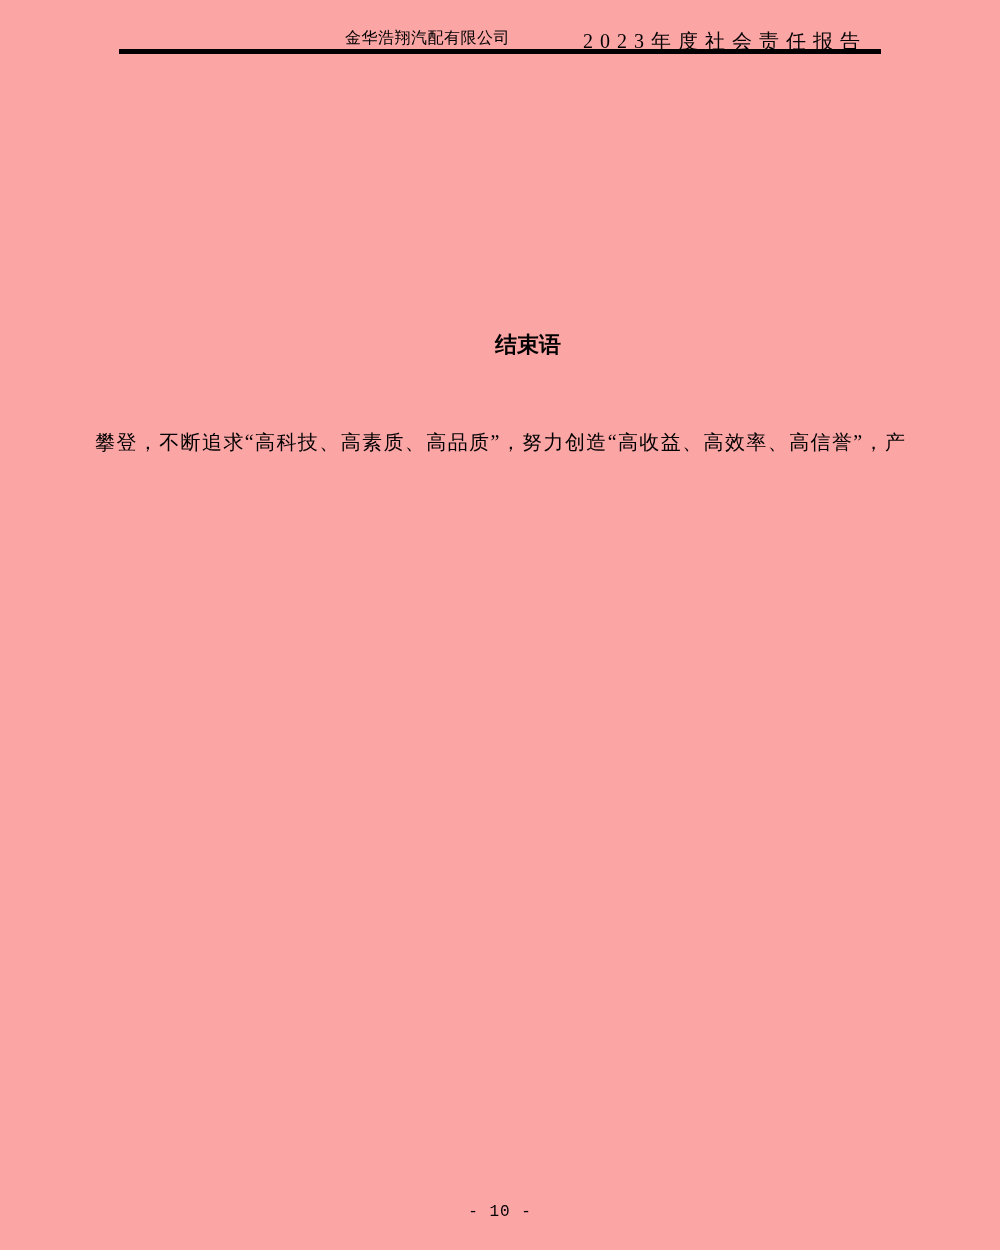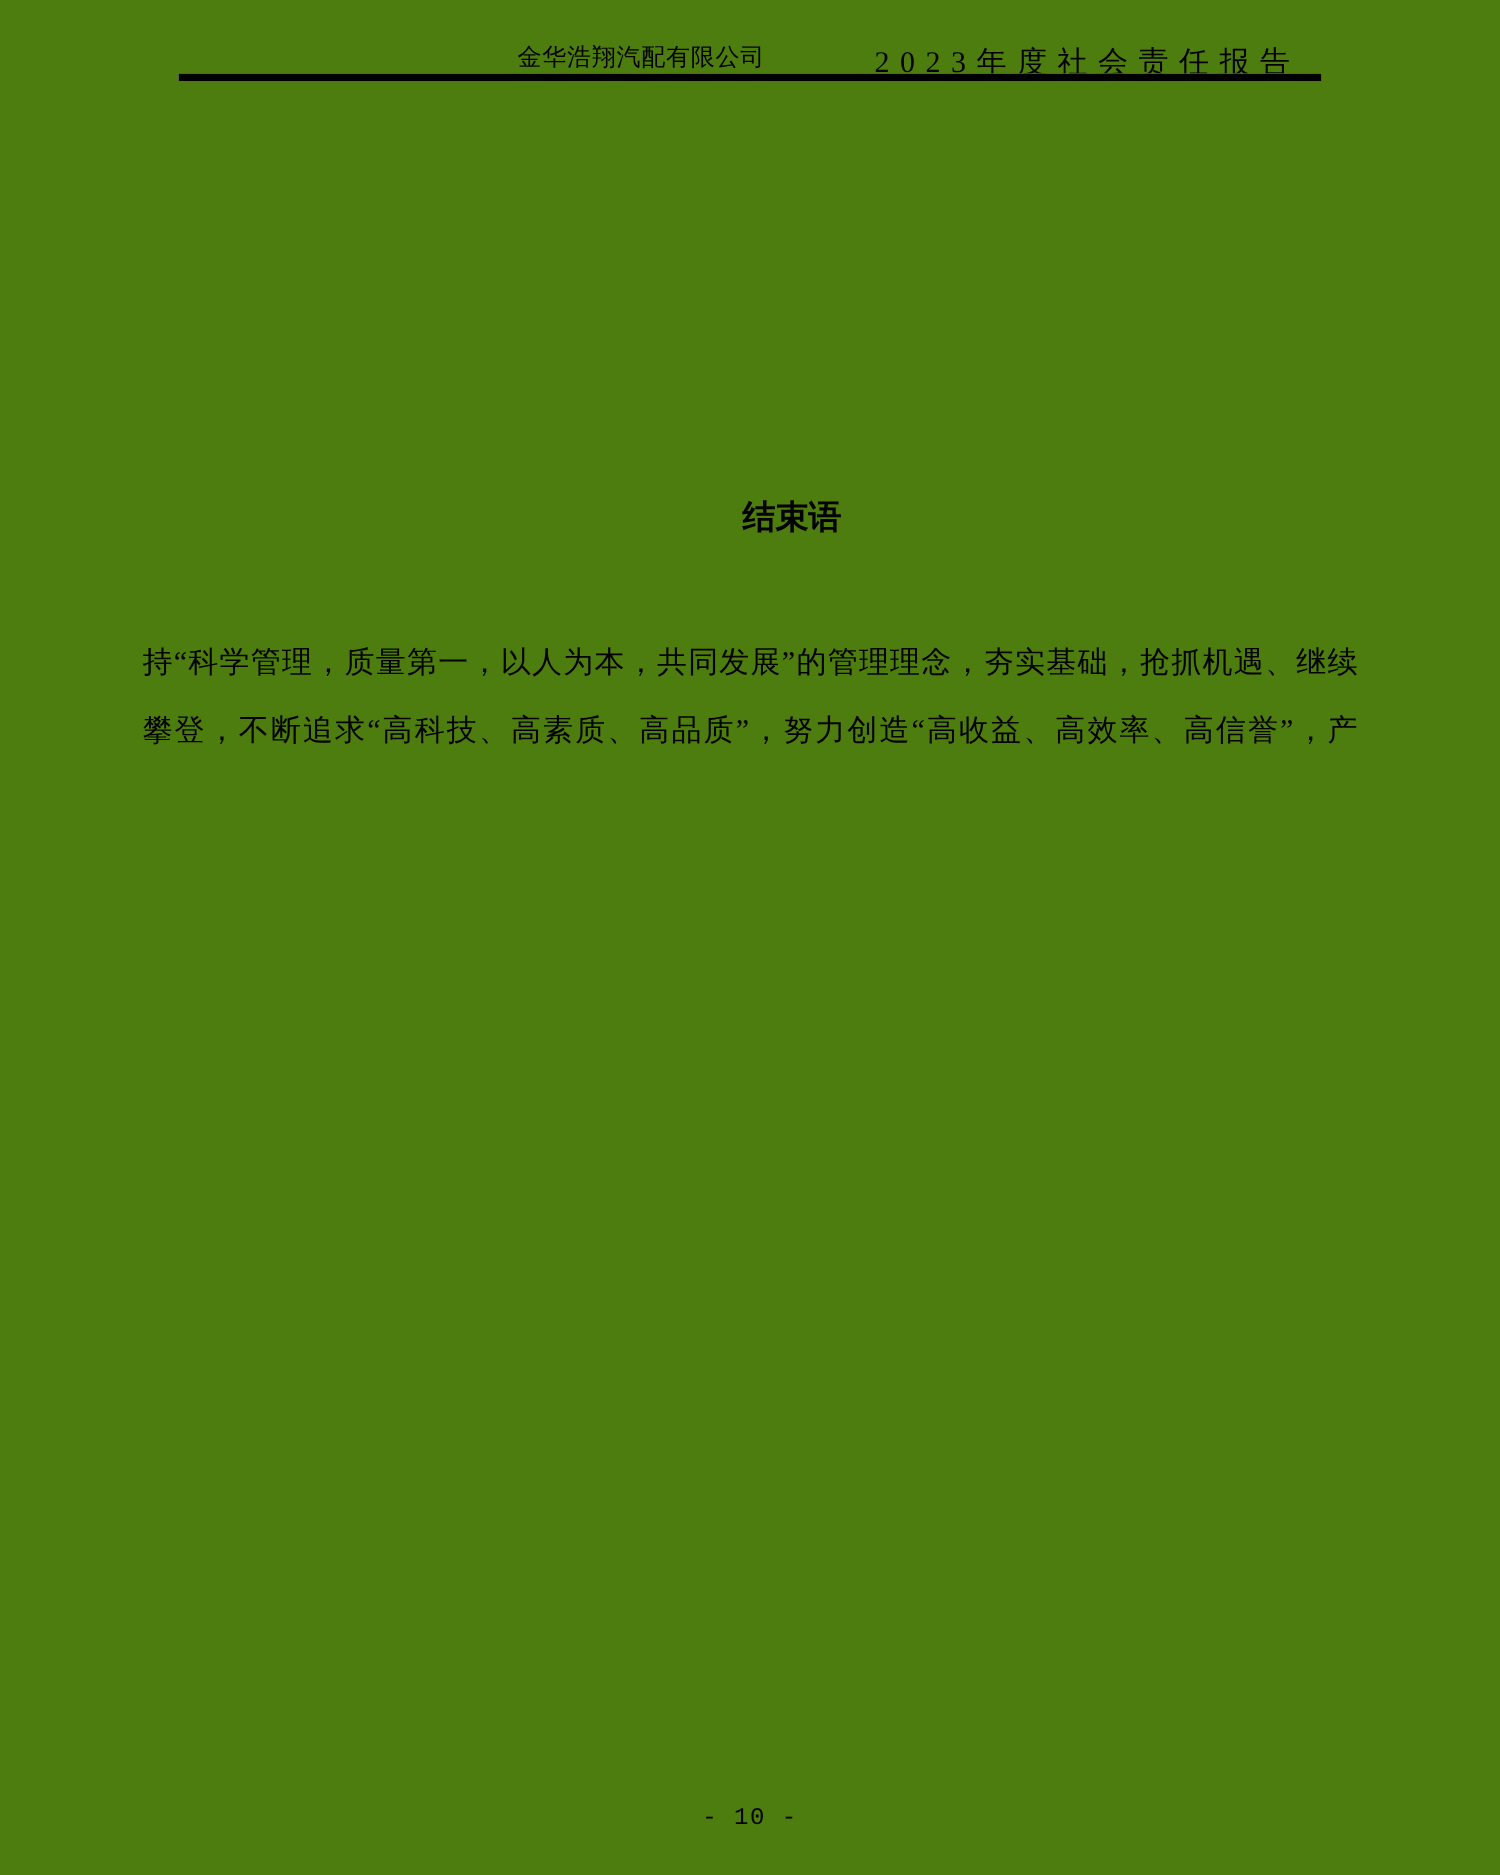--- a/index.html
+++ b/index.html
@@ -1,21 +1,21 @@
 <!DOCTYPE html>
 <html><head>
 <meta charset="utf-8">
 <style>
   * { margin: 0; padding: 0; box-sizing: border-box; }
   html, body { background: #ffffff; }
   .page {
     position: relative;
     width: 1000px;
     height: 1250px;
-    background: #4d7c0f;
+    background: #fca5a5;
     font-family: "Liberation Serif", "DejaVu Serif", serif;
     color: #000000;
     overflow: hidden;
   }
   .header-company {
     position: absolute;
     left: 345px;
     top: 28px;
     font-size: 16px;
     letter-spacing: 0.5px;
@@ -92,19 +92,18 @@
 
   <div class="header-company">金华浩翔汽配有限公司</div>
 
   <div class="header-report-title">2023年度社会责任报告</div>
 
   <div class="header-rule"></div>
 
   <div class="section-title">结束语</div>
 
   <div class="body-paragraph">
-    <div class="para-line just">持“科学管理，质量第一，以人为本，共同发展”的管理理念，夯实基础，抢抓机遇、继续</div>
     <div class="para-line just">攀登，不断追求“高科技、高素质、高品质”，努力创造“高收益、高效率、高信誉”，产</div>
   </div>
 
   <div class="footer-page-number">- 10 -</div>
 
 </div>
 
 </body></html>

